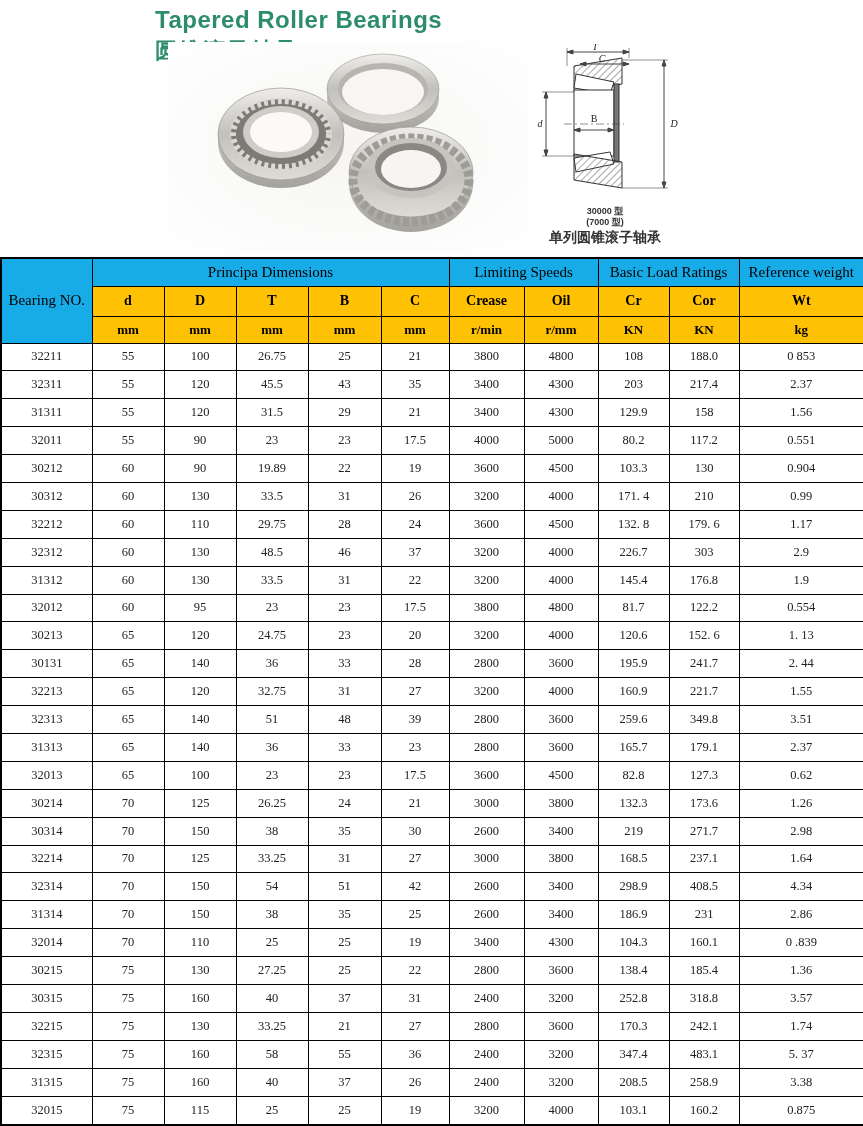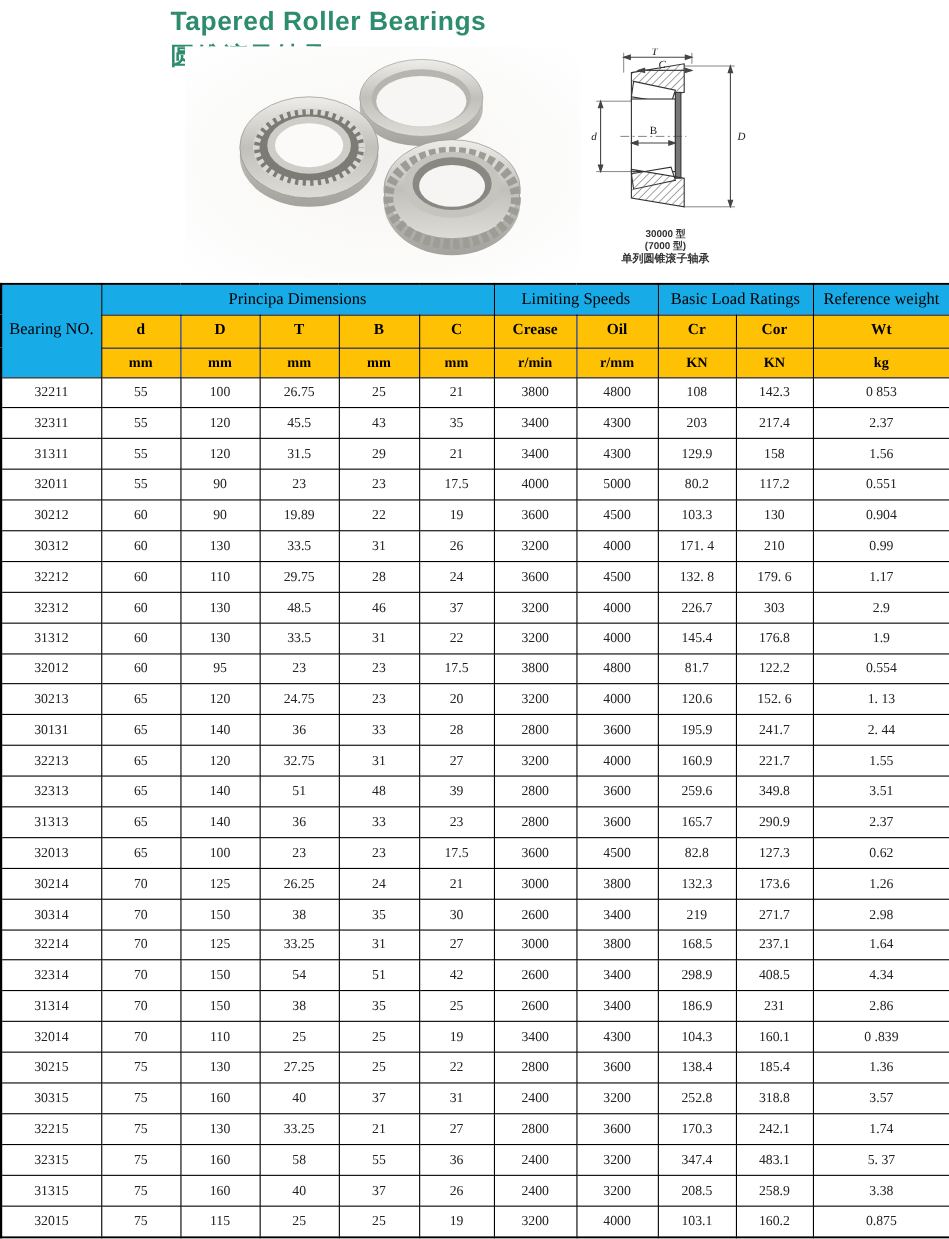--- a/index.html
+++ b/index.html
@@ -8,21 +8,21 @@
 
   
   .hero { position:relative; width:863px; height:257px; background:#fff; }
   .titles { position:absolute; left:155px; top:6px; }
   .title-en { font-family:"Liberation Sans", sans-serif; font-weight:bold; font-size:24px; color:#2E8C6E; letter-spacing:0.5px; }
   .title-zh { font-family:"Liberation Sans", sans-serif; font-weight:bold; font-size:22px; color:#2E8C6E; margin-top:2px; letter-spacing:2px; }
   .photo { position:absolute; left:168px; top:42px; }
   .diagram { position:absolute; left:512px; top:44px; width:186px; text-align:center; }
   .diagram .cap { font-family:"Liberation Sans", sans-serif; color:#333; line-height:1.25;font-weight:bold; }
   .cap-1, .cap-2 { font-size:9px; }
-  .cap-3 { font-size:10px; font-weight:bold; color:#222; }
+  .cap-3 { font-size:14px; font-weight:bold; color:#222; }
 
   
   table.data-table { width:863px; height:869px; border-collapse:collapse; table-layout:fixed; border:2px solid #000; }
   .data-table th, .data-table td { border:1px solid #000; text-align:center; vertical-align:middle; overflow:hidden; white-space:nowrap; }
   .blue  { background:#17ACE8; font-weight:normal; font-size:15px; color:#000000; }
   .gold  { background:#FFC103; }
   tr.r1 { height:28px; }
   tr.r2 { height:30px; }  tr.r2 th { font-size:14px; font-weight:bold; }
   tr.r3 { height:27px; }  tr.r3 th { font-size:13px; font-weight:bold; }
   tbody td { font-size:12.5px; color:#222; background:#fff; }
@@ -194,21 +194,21 @@
       <tr>
         <td>32211</td>
         <td>55</td>
         <td>100</td>
         <td>26.75</td>
         <td>25</td>
         <td>21</td>
         <td>3800</td>
         <td>4800</td>
         <td>108</td>
-        <td>142.3</td>
+        <td>188.0</td>
         <td>0 853</td>
       </tr>
       <tr>
         <td>32311</td>
         <td>55</td>
         <td>120</td>
         <td>45.5</td>
         <td>43</td>
         <td>35</td>
         <td>3400</td>
@@ -376,21 +376,21 @@
       <tr>
         <td>31313</td>
         <td>65</td>
         <td>140</td>
         <td>36</td>
         <td>33</td>
         <td>23</td>
         <td>2800</td>
         <td>3600</td>
         <td>165.7</td>
-        <td>290.9</td>
+        <td>179.1</td>
         <td>2.37</td>
       </tr>
       <tr>
         <td>32013</td>
         <td>65</td>
         <td>100</td>
         <td>23</td>
         <td>23</td>
         <td>17.5</td>
         <td>3600</td>

